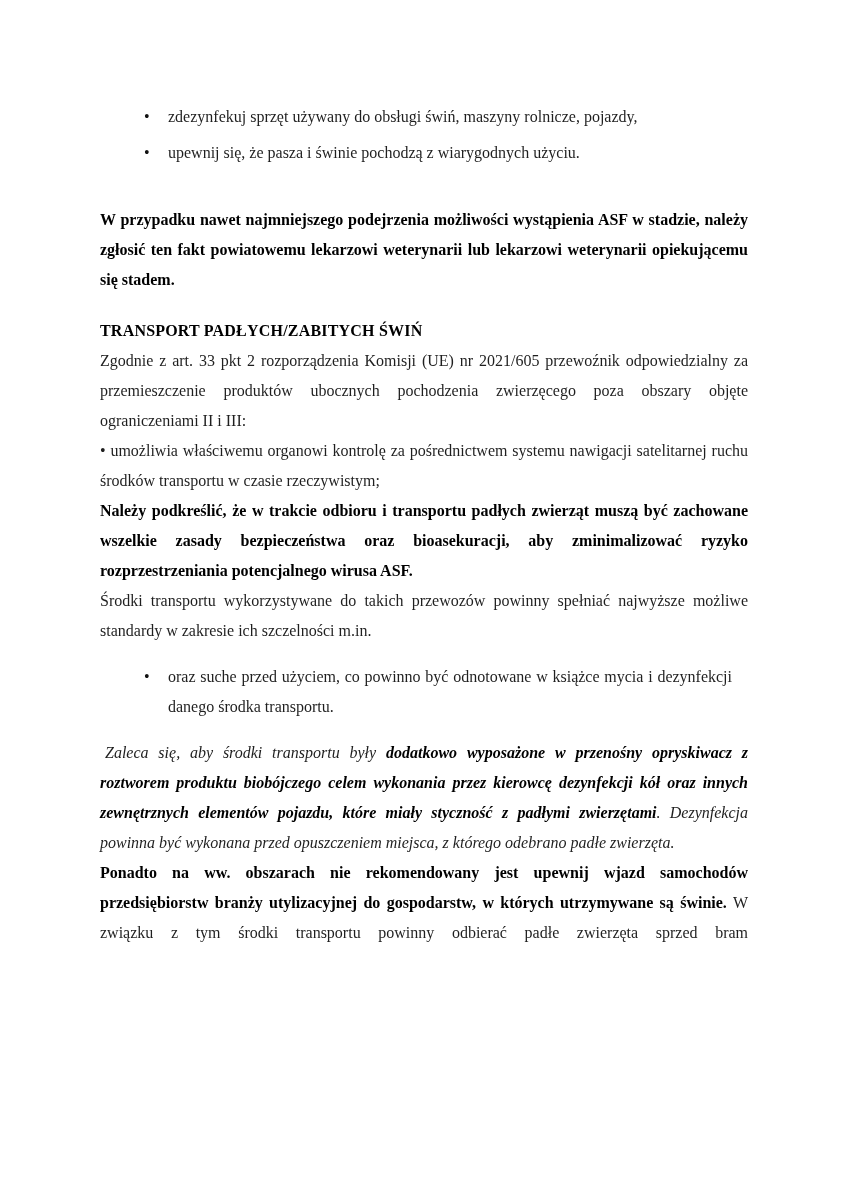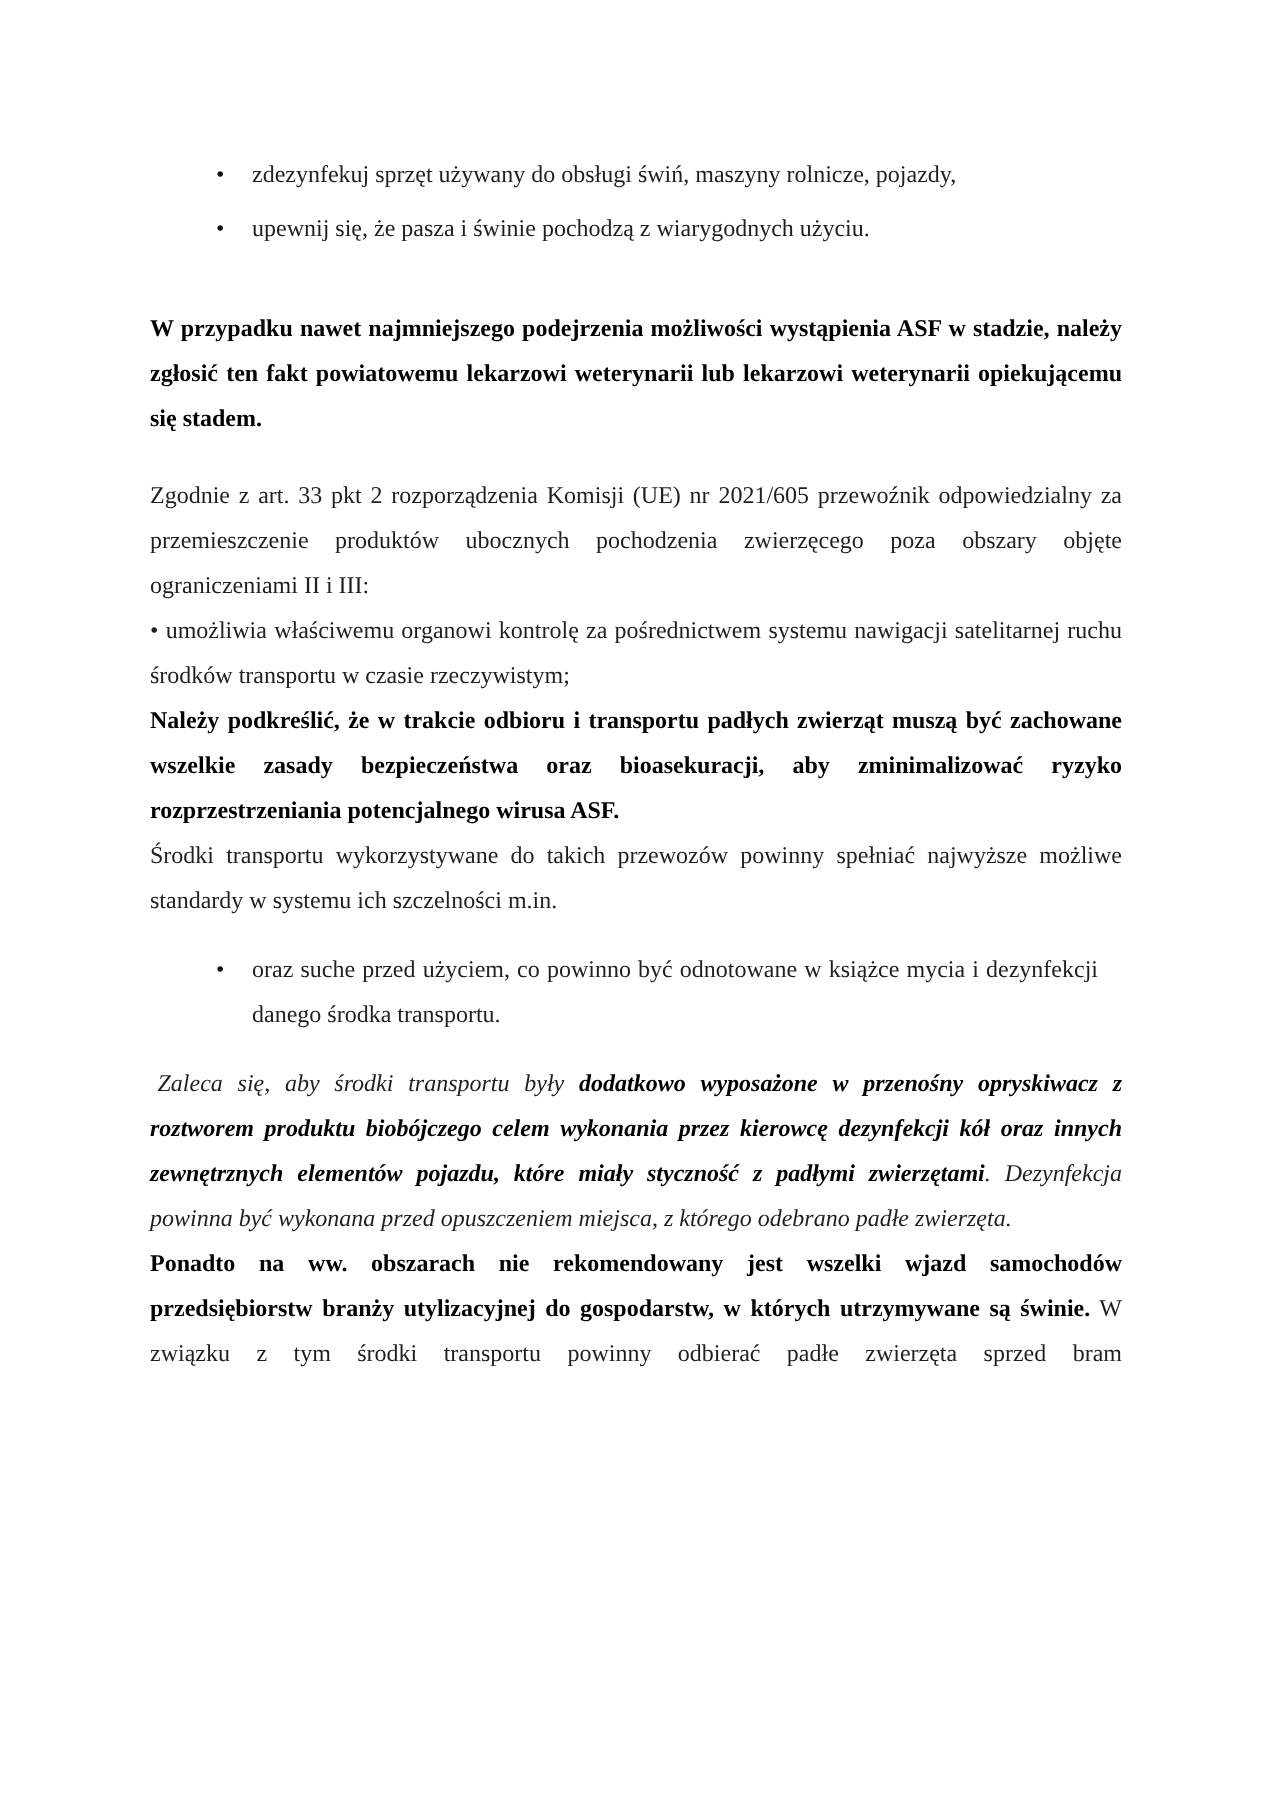--- a/index.html
+++ b/index.html
@@ -42,23 +42,24 @@
 
 <div class="page">
   <div>
       <ul class="bullet-list">
         <li><span class="run-normal">zdezynfekuj sprzęt używany do obsługi świń, maszyny rolnicze, pojazdy,</span></li>
         <li><span class="run-normal">upewnij się, że pasza i świnie pochodzą z wiarygodnych użyciu.</span></li>
       </ul>
       <div class="spacer"></div>
       <p><span class="run-bold">W przypadku nawet najmniejszego podejrzenia możliwości wystąpienia ASF w stadzie, należy zgłosić ten fakt powiatowemu lekarzowi weterynarii lub lekarzowi weterynarii opiekującemu się stadem.</span></p>
       <div class="spacer"></div>
+      <p class="heading"><span class="run-bold">TRANSPORT PADŁYCH/ZABITYCH ŚWIŃ</span></p>
       <p><span class="run-normal">Zgodnie z art. 33 pkt 2 rozporządzenia Komisji (UE) nr 2021/605 przewoźnik odpowiedzialny za przemieszczenie produktów ubocznych pochodzenia zwierzęcego poza obszary objęte ograniczeniami II i III:</span></p>
       <p><span class="run-normal">• umożliwia właściwemu organowi kontrolę za pośrednictwem systemu nawigacji satelitarnej ruchu środków transportu w czasie rzeczywistym;</span></p>
       <p><span class="run-bold">Należy podkreślić, że w trakcie odbioru i transportu padłych zwierząt muszą być zachowane wszelkie zasady bezpieczeństwa oraz bioasekuracji, aby zminimalizować ryzyko rozprzestrzeniania potencjalnego wirusa ASF.</span></p>
-      <p><span class="run-normal">Środki transportu wykorzystywane do takich przewozów powinny spełniać najwyższe możliwe standardy w systemu ich szczelności m.in.</span></p>
+      <p><span class="run-normal">Środki transportu wykorzystywane do takich przewozów powinny spełniać najwyższe możliwe standardy w zakresie ich szczelności m.in.</span></p>
       <ul class="bullet-list">
         <li><span class="run-normal">oraz suche przed użyciem, co powinno być odnotowane w książce mycia i dezynfekcji danego środka transportu.</span></li>
       </ul>
       <p class="indent"><span class="run-normal">Zaleca się, aby środki transportu były </span><span class="run-bold">dodatkowo wyposażone w przenośny opryskiwacz z roztworem produktu biobójczego celem wykonania przez kierowcę dezynfekcji kół oraz innych zewnętrznych elementów pojazdu, które miały styczność z padłymi zwierzętami</span><span class="run-normal">. Dezynfekcja powinna być wykonana przed opuszczeniem miejsca, z którego odebrano padłe zwierzęta.</span></p>
-      <p class="justify-last"><span class="run-bold">Ponadto na ww. obszarach nie rekomendowany jest wszelki wjazd samochodów przedsiębiorstw branży utylizacyjnej do gospodarstw, w których utrzymywane są świnie.</span><span class="run-normal"> W związku z tym środki transportu powinny odbierać padłe zwierzęta sprzed bram</span></p>
+      <p class="justify-last"><span class="run-bold">Ponadto na ww. obszarach nie rekomendowany jest upewnij wjazd samochodów przedsiębiorstw branży utylizacyjnej do gospodarstw, w których utrzymywane są świnie.</span><span class="run-normal"> W związku z tym środki transportu powinny odbierać padłe zwierzęta sprzed bram</span></p>
     </div>
 </div>
 
 </body></html>

